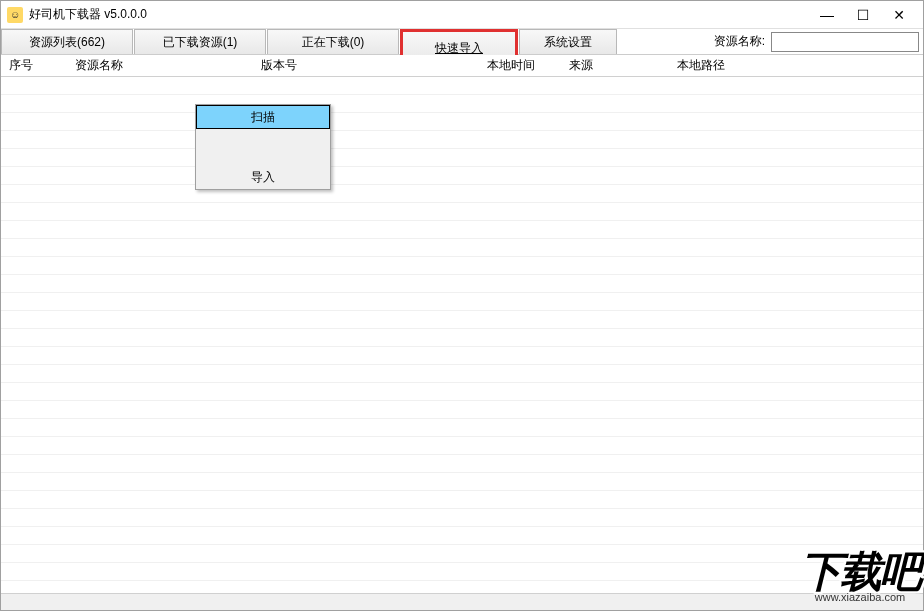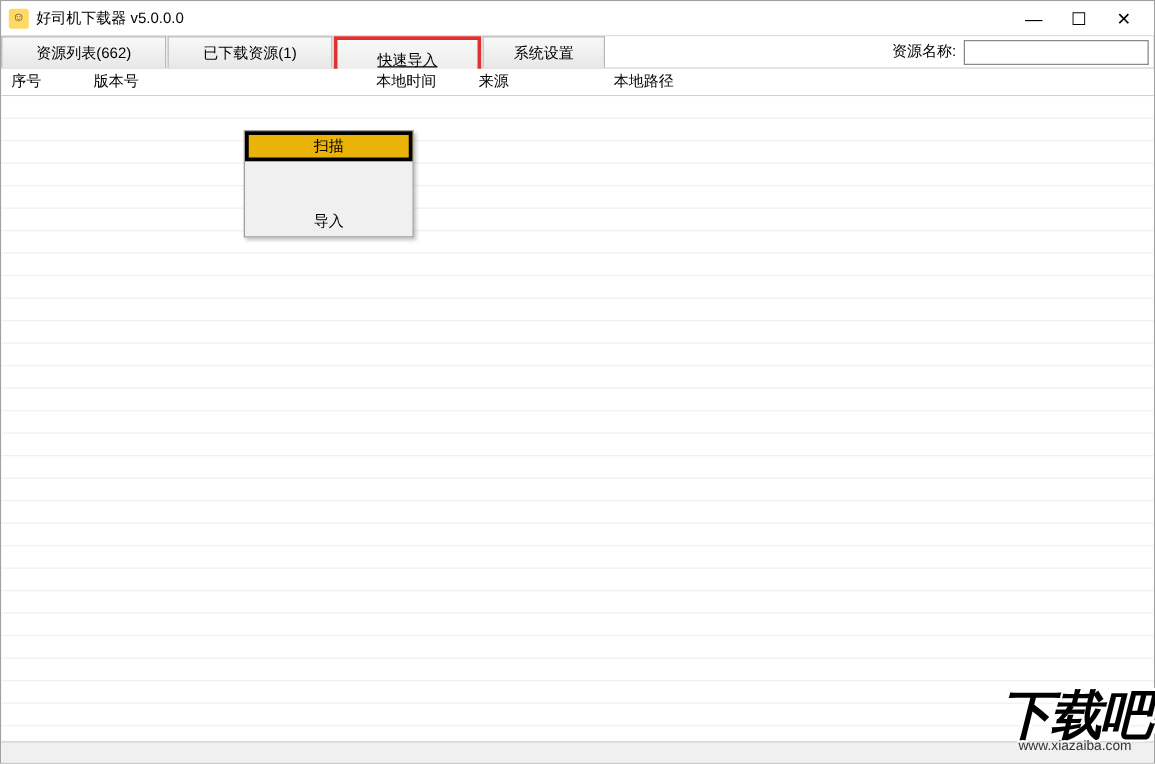--- a/index.html
+++ b/index.html
@@ -28,21 +28,21 @@
     .hc3 { width: 108px; }
     .hc4 { width: 164px; text-align: right; }
     .hc5 { width: 90px; }
     .hc6 { flex: 1; }
     .listarea { flex: 1; position: relative; background: #fff; overflow: hidden; }
     .rows { position: absolute; top: 0; left: 0; right: 0; bottom: 17px; }
     .row { height: 18px; border-bottom: 1px solid #f0f0f0; }
     .context-menu { position: absolute; top: 27px; left: 194px; width: 136px; background: #f0f0f0; border: 1px solid #a0a0a0; box-shadow: 2px 2px 3px rgba(0,0,0,0.25); }
     .context-item { height: 24px; display: flex; align-items: center; justify-content: center; font-size: 12px; cursor: pointer; border-bottom: 1px solid #d8d8d8; }
     .context-item:last-child { border-bottom: none; margin-top: 36px; }
-    .context-item.hovered { background: #eab308; border: 3px solid #000000; font-family: Liberation Serif, serif; }
+    .context-item.hovered { background: #7dd3fc; border: 1px solid #000000; font-family: Liberation Serif, serif; }
     .hscrollbar { position: absolute; bottom: 0; left: 0; right: 0; height: 17px; background: #f0f0f0; border-top: 1px solid #d0d0d0; }
     .watermark { position: absolute; right: 4px; bottom: 8px; text-align: center; pointer-events: none; }
     .wm-main { font-size: 42px; font-weight: bold; font-style: italic; color: #000; letter-spacing: -2px; font-family: "SimHei", sans-serif; text-shadow: 2px 2px 0 #fff, -2px -2px 0 #fff, 2px -2px 0 #fff, -2px 2px 0 #fff; line-height: 1; }
     .wm-sub { font-size: 11px; color: #333; margin-top: -2px; font-family: Arial, sans-serif; }
   </style>
 </head>
 <body>
 
 <div class="window">
   <div class="titlebar">
@@ -51,29 +51,31 @@
     <div class="titlebar-buttons">
       <div class="titlebar-btn">—</div>
       <div class="titlebar-btn">☐</div>
       <div class="titlebar-btn close">✕</div>
     </div>
   </div>
 
   <div class="toolbar">
     <div class="tab tab-1">资源列表(662)</div>
     <div class="tab tab-2">已下载资源(1)</div>
+    <div class="tab tab-3">正在下载(0)</div>
     <div class="tab tab-4 highlighted">快速导入</div>
     <div class="tab tab-5">系统设置</div>
     <div class="spacer"></div>
     <div class="search-label">资源名称:</div>
     <input class="search-input" type="text" value="" style="">
   </div>
 
   <div class="headers">
     <div class="hcol hc1">序号</div>
+    <div class="hcol hc2">资源名称</div>
     <div class="hcol hc3">版本号</div>
     <div class="hcol hc4">本地时间</div>
     <div class="hcol hc5">来源</div>
     <div class="hcol hc6">本地路径</div>
   </div>
 
   <div class="listarea">
     <div class="rows">
       <div class="row"></div>
       <div class="row"></div>

